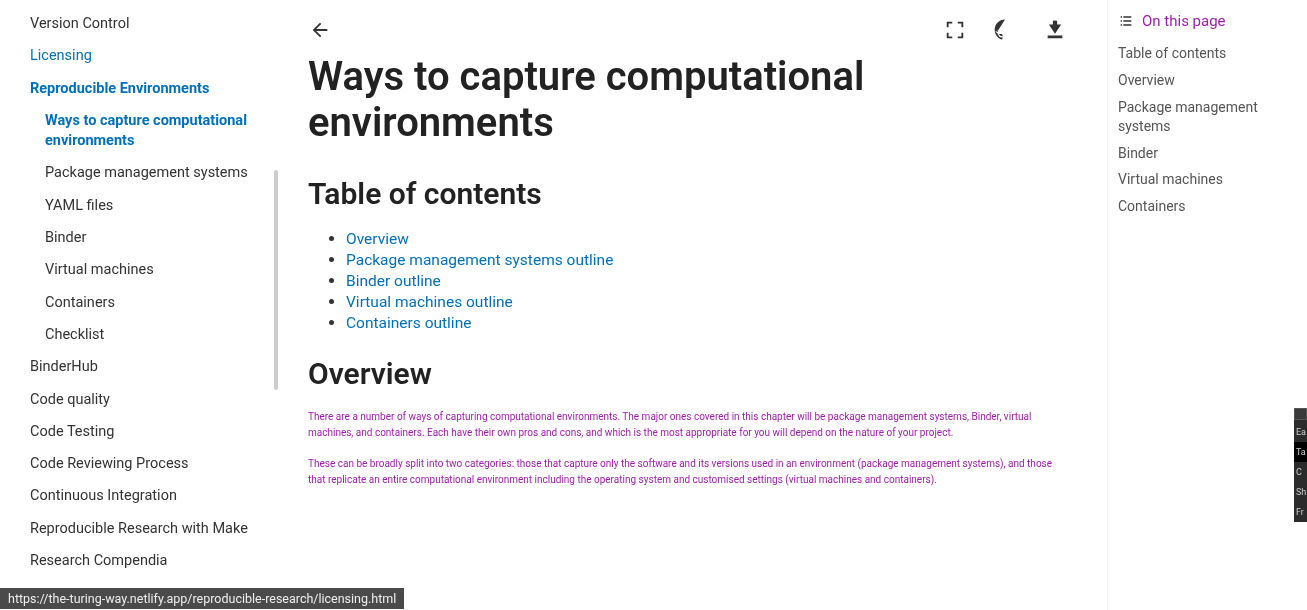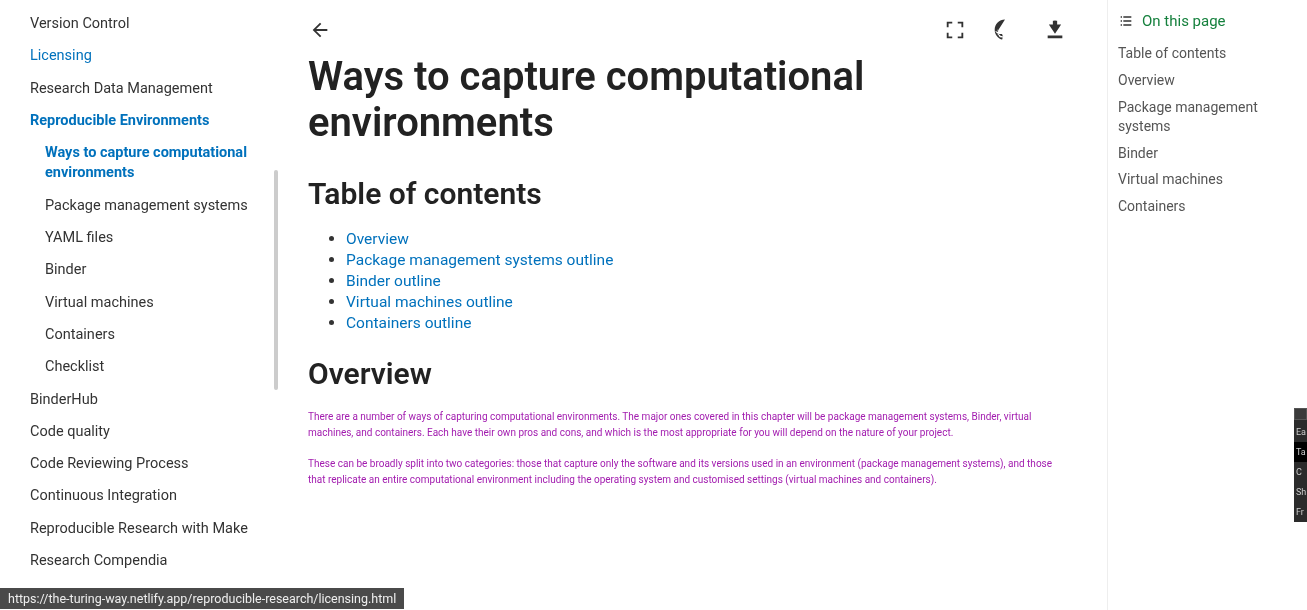--- a/index.html
+++ b/index.html
@@ -29,54 +29,54 @@
 
 h1 { font-size: 40px; font-weight: 600; color: #222; line-height: 1.15; margin: 4px 0 30px 0; }
 h2 { font-size: 30px; font-weight: 600; color: #222; margin: 24px 0 18px 0; }
 .toc-list { list-style: disc; padding-left: 38px; margin-bottom: 8px; }
 .toc-list li { margin: 2px 0; }
 .toc-list a { color: #0071bc; text-decoration: none; font-size: 15.5px; }
 p { font-size: 10px; line-height: 1.55; color: #a21caf; margin: 10px 0 16px 0; max-width: 745px; }
 
 
 .right-pane { width: 200px; padding: 12px 10px 10px 10px; border-left: 1px solid #eee; height: 100%; }
-.right-header { display: flex; align-items: center; gap: 8px; font-size: 15px; color: #15803d; margin-bottom: 10px; }
+.right-header { display: flex; align-items: center; gap: 8px; font-size: 15px; color: #a21caf; margin-bottom: 10px; }
 .right-header svg { width: 16px; height: 16px; fill: #333; }
 .right-item { display: block; font-size: 14px; color: #555; text-decoration: none; padding: 4px 0; line-height: 1.35; }
 
 
 .status-bar { position: absolute; left: 0; bottom: 1px; background: #4a4a4a; color: #eee; font-size: 12.5px; padding: 3px 8px; z-index: 10; }
 
 
 .float-stub { position: absolute; right: 0; top: 408px; width: 13px; background: #2b2b2b; color: #ccc; font-size: 9px; overflow: hidden; }
 .float-stub .tab { border: 1px solid #555; height: 12px; margin-bottom: 2px; background: #3a3a3a; }
 .float-stub .row { height: 20px; line-height: 20px; padding-left: 2px; overflow: hidden; }
 </style>
 </head>
 <body>
 
 <div class="layout">
 
   <nav class="sidebar">
     <div class="sidebar-inner">
       <a class="nav-item">Version Control</a>
       <a class="nav-item blue">Licensing</a>
-      <a class="nav-item">Research Data Management</a>
       <a class="nav-item active">Reproducible Environments</a>
 
       <a class="nav-item nav-sub active">Ways to capture computational environments</a>
       <a class="nav-item nav-sub">Package management systems</a>
       <a class="nav-item nav-sub">YAML files</a>
       <a class="nav-item nav-sub">Binder</a>
       <a class="nav-item nav-sub">Virtual machines</a>
       <a class="nav-item nav-sub">Containers</a>
       <a class="nav-item nav-sub">Checklist</a>
 
       <a class="nav-item">BinderHub</a>
       <a class="nav-item">Code quality</a>
+      <a class="nav-item">Code Testing</a>
       <a class="nav-item">Code Reviewing Process</a>
       <a class="nav-item">Continuous Integration</a>
       <a class="nav-item">Reproducible Research with Make</a>
       <a class="nav-item">Research Compendia</a>
     </div>
     <div class="scroll-indicator"></div>
   </nav>
 
   <main class="main">
     <div class="topbar">

